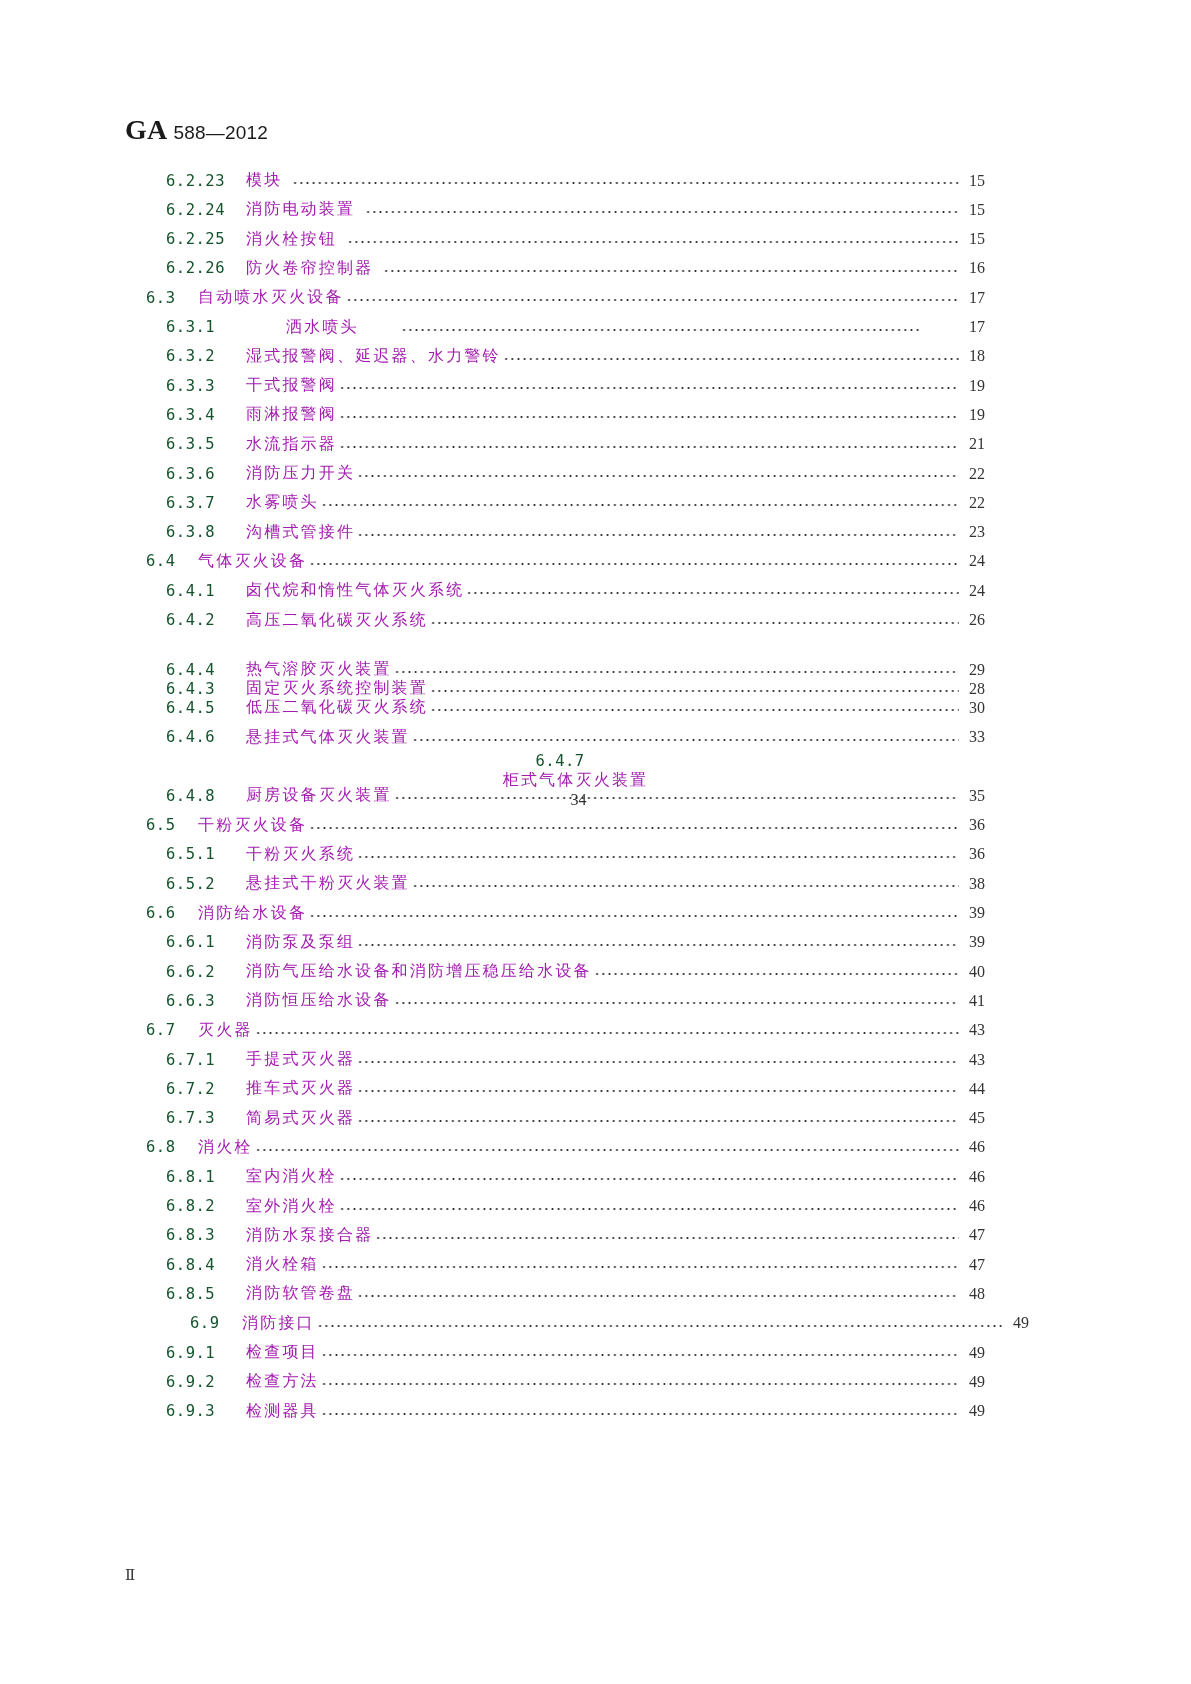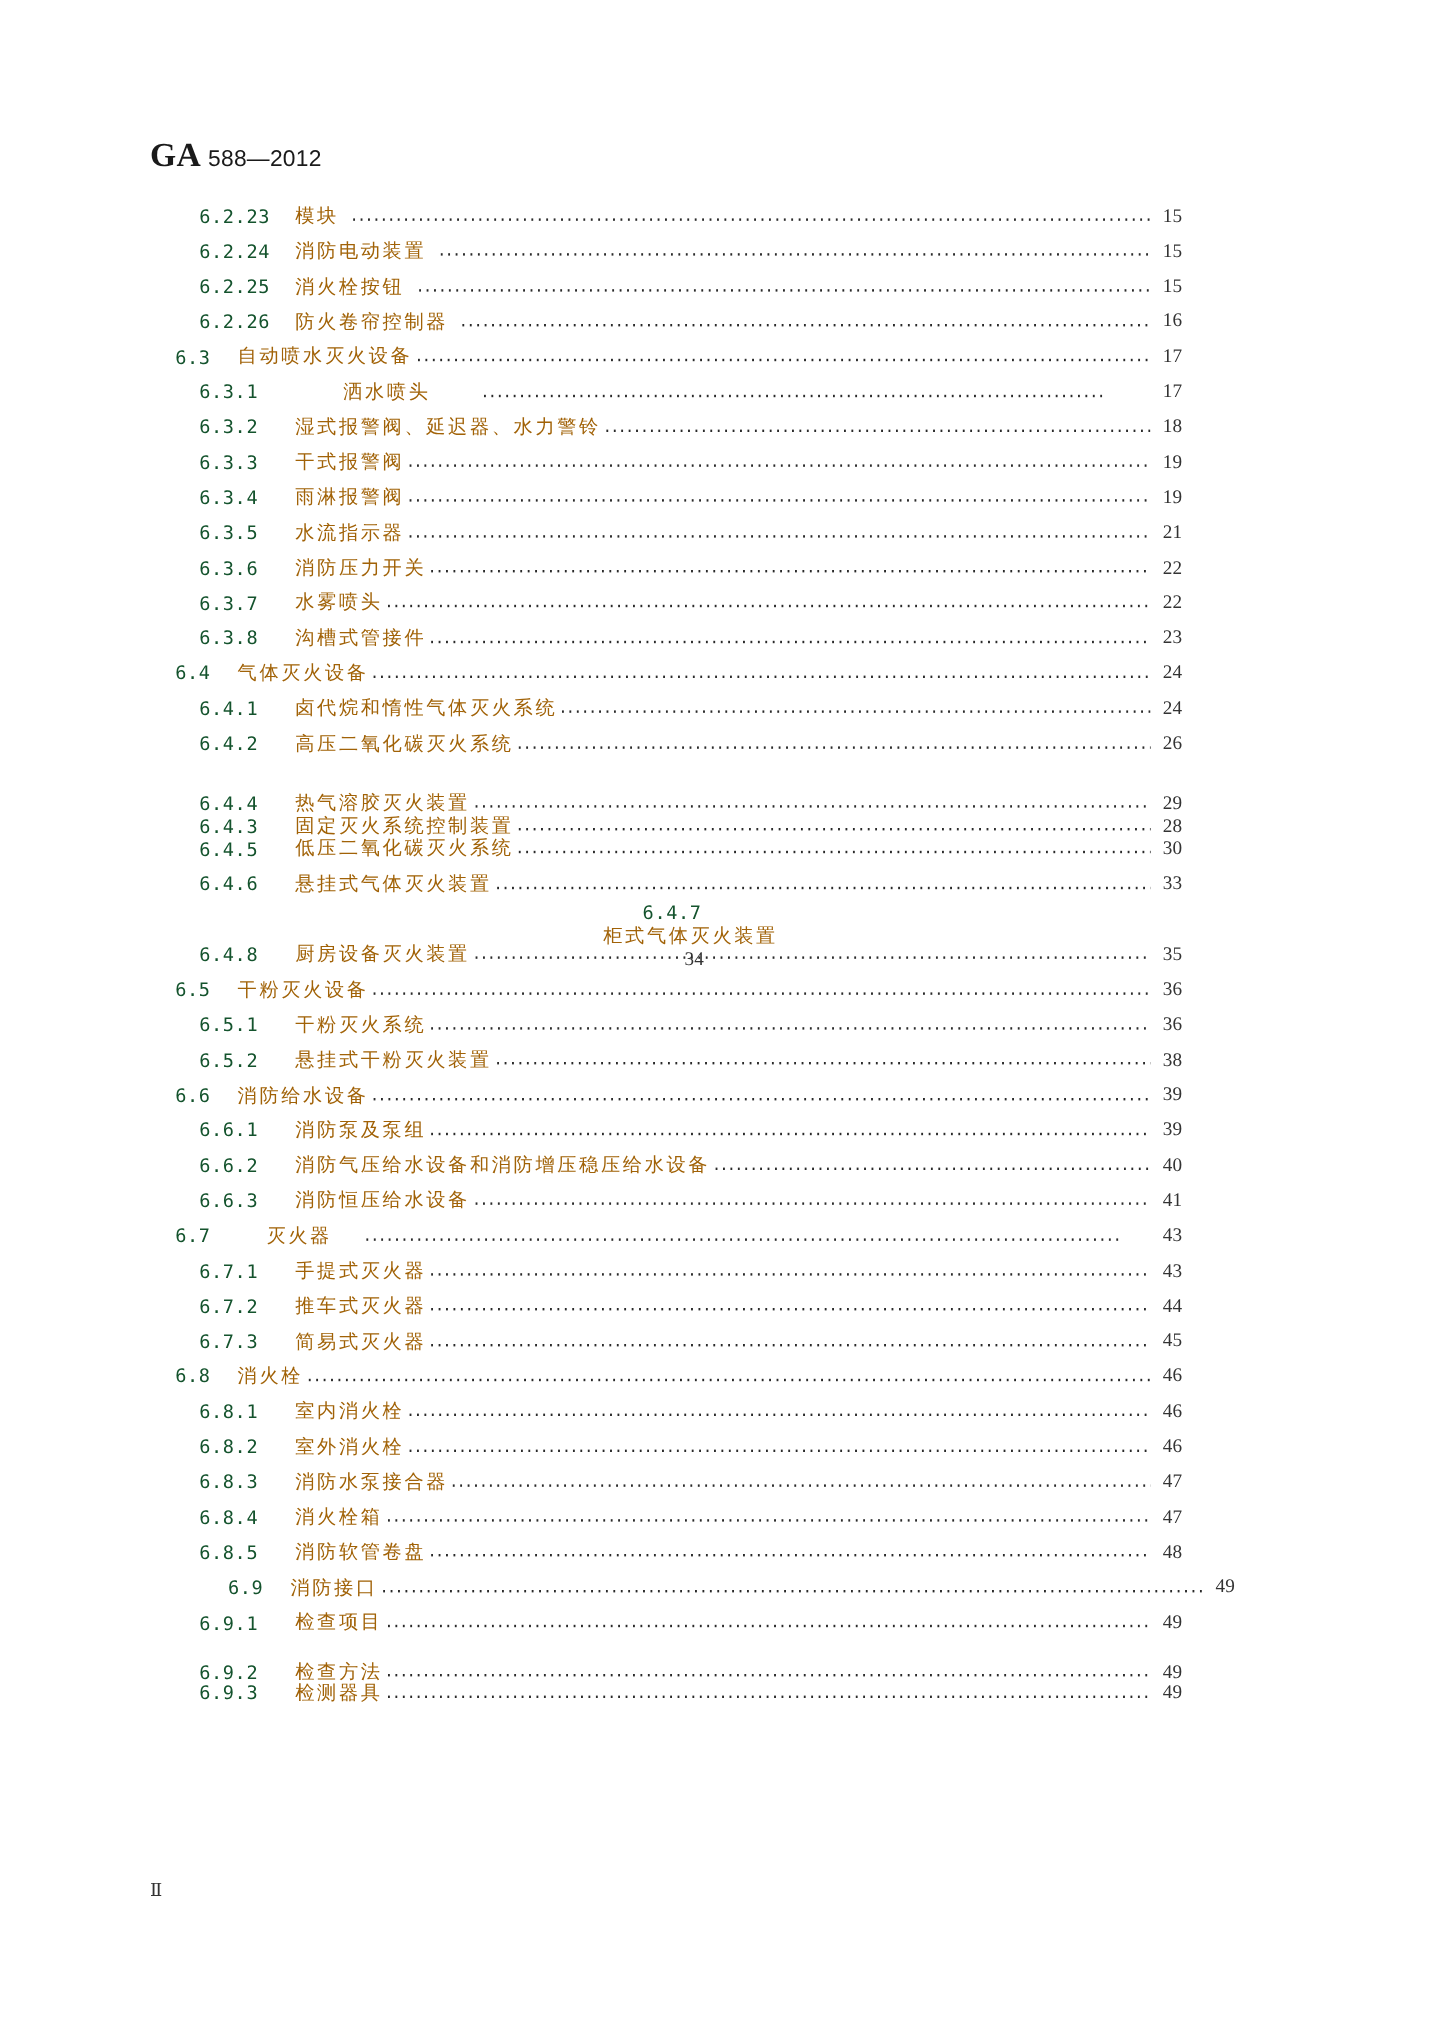--- a/index.html
+++ b/index.html
@@ -55,21 +55,21 @@
       letter-spacing: 0.5px;
       color: #14532d;
       display: inline-block;
     }
     .toc-row.lvl2 .num { width: 52px; }
     .toc-row.lvl3 .num { width: 80px; }
     .toc-row .title {
       font-family: "DejaVu Sans", "Liberation Sans", sans-serif;
       font-size: 16px;
       letter-spacing: 2.2px;
-      color: #a16207;
+      color: #a21caf;
       flex: 0 0 auto;
     }
     .toc-row .leader {
       flex: 1 1 auto;
       overflow: hidden;
       height: 29px;
       position: relative;
       margin: 0 4px 0 2px;
     }
     .toc-row .leader::before {
@@ -277,21 +277,21 @@
       <span class="title">消防气压给水设备和消防增压稳压给水设备</span>
       <span class="leader"></span>
       <span class="page">40</span>
     </div>
     <div class="toc-row lvl3" style="top: 820.4px;">
       <span class="num">6.6.3</span>
       <span class="title">消防恒压给水设备</span>
       <span class="leader"></span>
       <span class="page">41</span>
     </div>
-    <div class="toc-row lvl2" style="top: 849.7px; gap: 24px;">
+    <div class="toc-row lvl2" style="top: 849.7px;">
       <span class="num">6.7</span>
       <span class="title">灭火器</span>
       <span class="leader"></span>
       <span class="page">43</span>
     </div>
     <div class="toc-row lvl3" style="top: 879px;">
       <span class="num">6.7.1</span>
       <span class="title">手提式灭火器</span>
       <span class="leader"></span>
       <span class="page">43</span>
@@ -349,21 +349,21 @@
       <span class="title">消防接口</span>
       <span class="leader"></span>
       <span class="page">49</span>
     </div>
     <div class="toc-row lvl3" style="top: 1172px;">
       <span class="num">6.9.1</span>
       <span class="title">检查项目</span>
       <span class="leader"></span>
       <span class="page">49</span>
     </div>
-    <div class="toc-row lvl3" style="top: 1201.3px; margin-top: 12px;">
+    <div class="toc-row lvl3" style="top: 1201.3px;">
       <span class="num">6.9.2</span>
       <span class="title">检查方法</span>
       <span class="leader"></span>
       <span class="page">49</span>
     </div>
     <div class="toc-row lvl3" style="top: 1230.6px;">
       <span class="num">6.9.3</span>
       <span class="title">检测器具</span>
       <span class="leader"></span>
       <span class="page">49</span>

